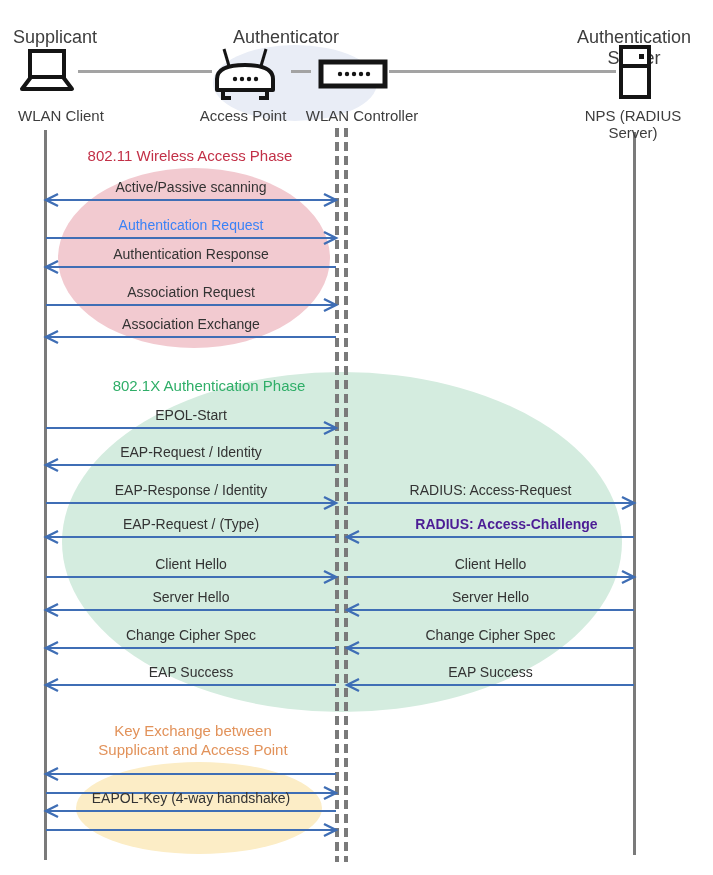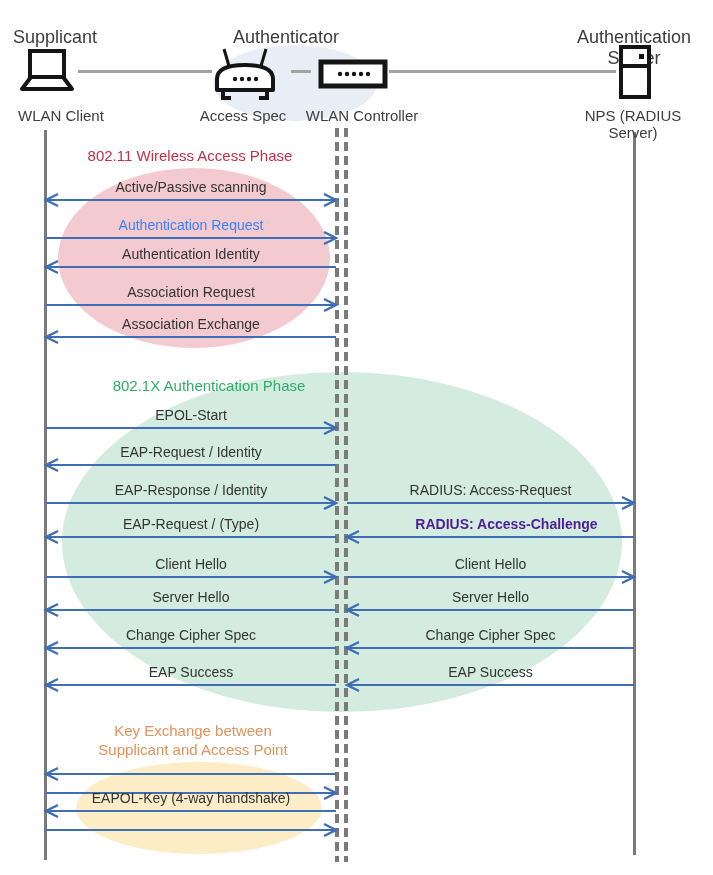--- a/index.html
+++ b/index.html
@@ -95,21 +95,21 @@
     <circle cx="43" cy="16" r="2.2" fill="#141414"></circle>
     <circle cx="50" cy="16" r="2.2" fill="#141414"></circle>
   </svg>
   <svg class="device-icon" id="icon-server" width="34" height="56" viewBox="0 0 34 56">
     <rect x="3" y="3" width="28" height="50" fill="#ffffff" stroke="#141414" stroke-width="4"></rect>
     <line x1="3" y1="22" x2="31" y2="22" stroke="#141414" stroke-width="4"></line>
     <rect x="21" y="10" width="5" height="5" fill="#141414"></rect>
   </svg>
 
   <div class="device-label" id="dev-client">WLAN Client</div>
-  <div class="device-label" id="dev-ap">Access Spec</div>
+  <div class="device-label" id="dev-ap">Access Point</div>
   <div class="device-label" id="dev-ctrl">WLAN Controller</div>
   <div class="device-label" id="dev-server">NPS (RADIUS Server)</div>
 
   <div class="lifeline" id="lifeline-client"></div>
   <div class="lifeline-dashed" id="lifeline-ctrl-a"></div>
   <div class="lifeline-dashed" id="lifeline-ctrl-b"></div>
   <div class="lifeline" id="lifeline-server"></div>
 
   <div class="phase-title" id="phase-title-0" style="color: rgb(194, 48, 71);">802.11 Wireless Access Phase</div>
   <div class="phase-title" id="phase-title-1" style="color: rgb(47, 174, 104);">802.1X Authentication Phase</div>
@@ -125,21 +125,21 @@
       <div class="msg-label" style="left: 46px; width: 290px; top: 179px; color: rgb(51, 51, 51);">Active/Passive scanning</div>
       <svg width="302" height="22" style="position: absolute; left: 40px; top: 227px; overflow: visible;">
         <line x1="6" y1="11" x2="296" y2="11" stroke="#3f6eb5" stroke-width="2"></line>
         <polyline points="284,5 296,11 284,17" fill="none" stroke="#3f6eb5" stroke-width="2.4"></polyline>
       </svg>
       <div class="msg-label" style="left: 46px; width: 290px; top: 217px; color: #3b82f6;">Authentication Request</div>
       <svg width="302" height="22" style="position: absolute; left: 40px; top: 256px; overflow: visible;">
         <line x1="6" y1="11" x2="296" y2="11" stroke="#3f6eb5" stroke-width="2"></line>
         <polyline points="18,5 6,11 18,17" fill="none" stroke="#3f6eb5" stroke-width="2.4"></polyline>
       </svg>
-      <div class="msg-label" style="left: 46px; width: 290px; top: 246px; color: rgb(51, 51, 51);">Authentication Identity</div>
+      <div class="msg-label" style="left: 46px; width: 290px; top: 246px; color: rgb(51, 51, 51);">Authentication Response</div>
       <svg width="302" height="22" style="position: absolute; left: 40px; top: 294px; overflow: visible;">
         <line x1="6" y1="11" x2="296" y2="11" stroke="#3f6eb5" stroke-width="2"></line>
         <polyline points="284,5 296,11 284,17" fill="none" stroke="#3f6eb5" stroke-width="2.4"></polyline>
       </svg>
       <div class="msg-label" style="left: 46px; width: 290px; top: 284px; color: rgb(51, 51, 51);">Association Request</div>
       <svg width="302" height="22" style="position: absolute; left: 40px; top: 326px; overflow: visible;">
         <line x1="6" y1="11" x2="296" y2="11" stroke="#3f6eb5" stroke-width="2"></line>
         <polyline points="18,5 6,11 18,17" fill="none" stroke="#3f6eb5" stroke-width="2.4"></polyline>
       </svg>
       <div class="msg-label" style="left: 46px; width: 290px; top: 316px; color: rgb(51, 51, 51);">Association Exchange</div>

